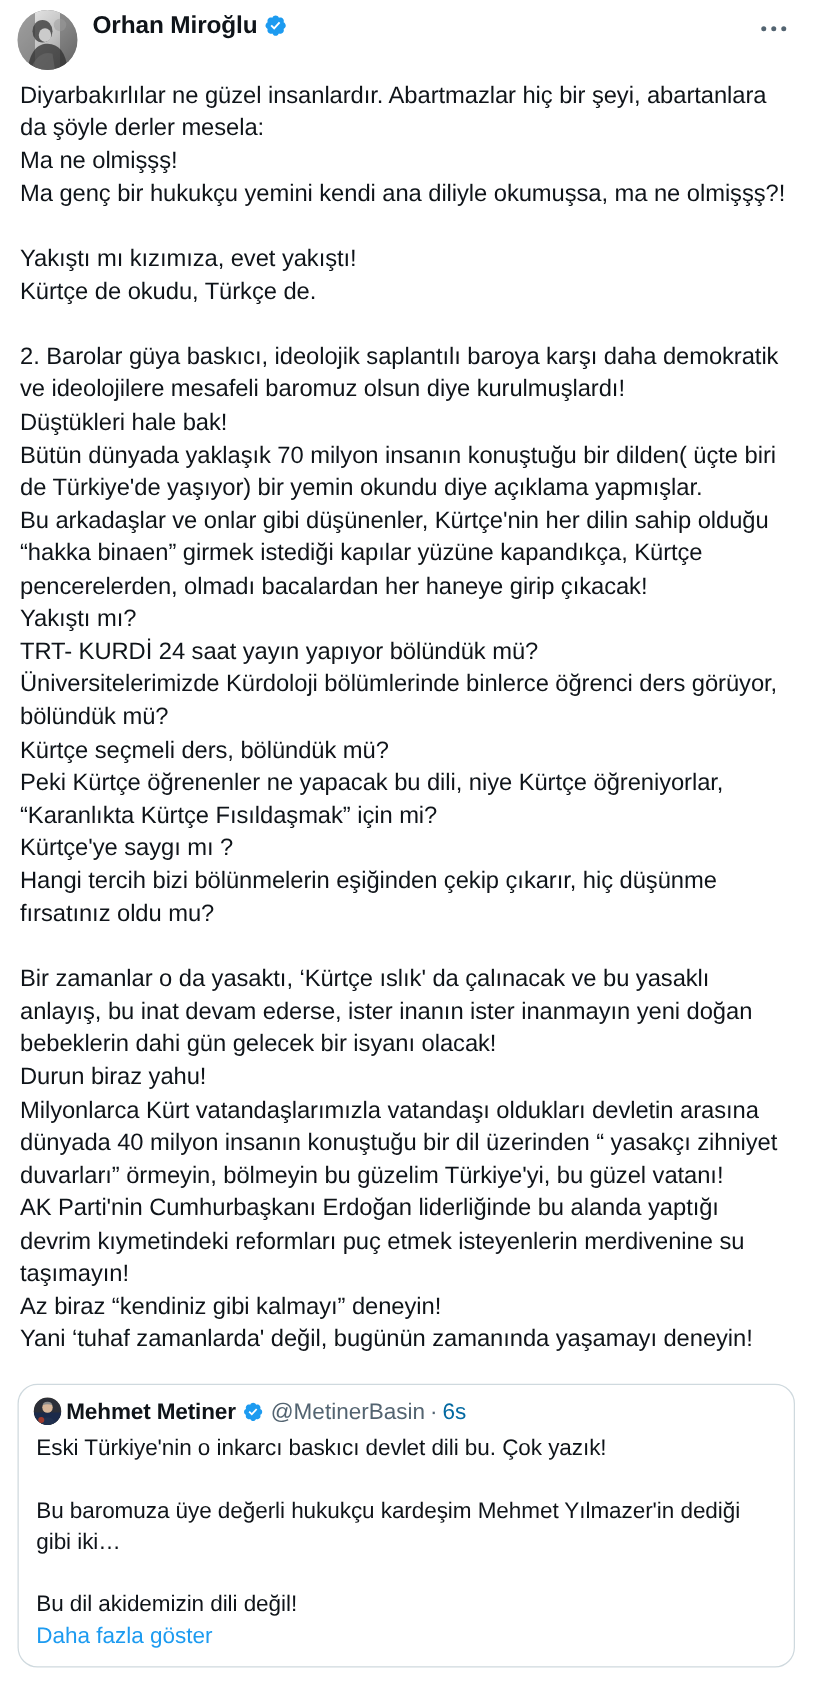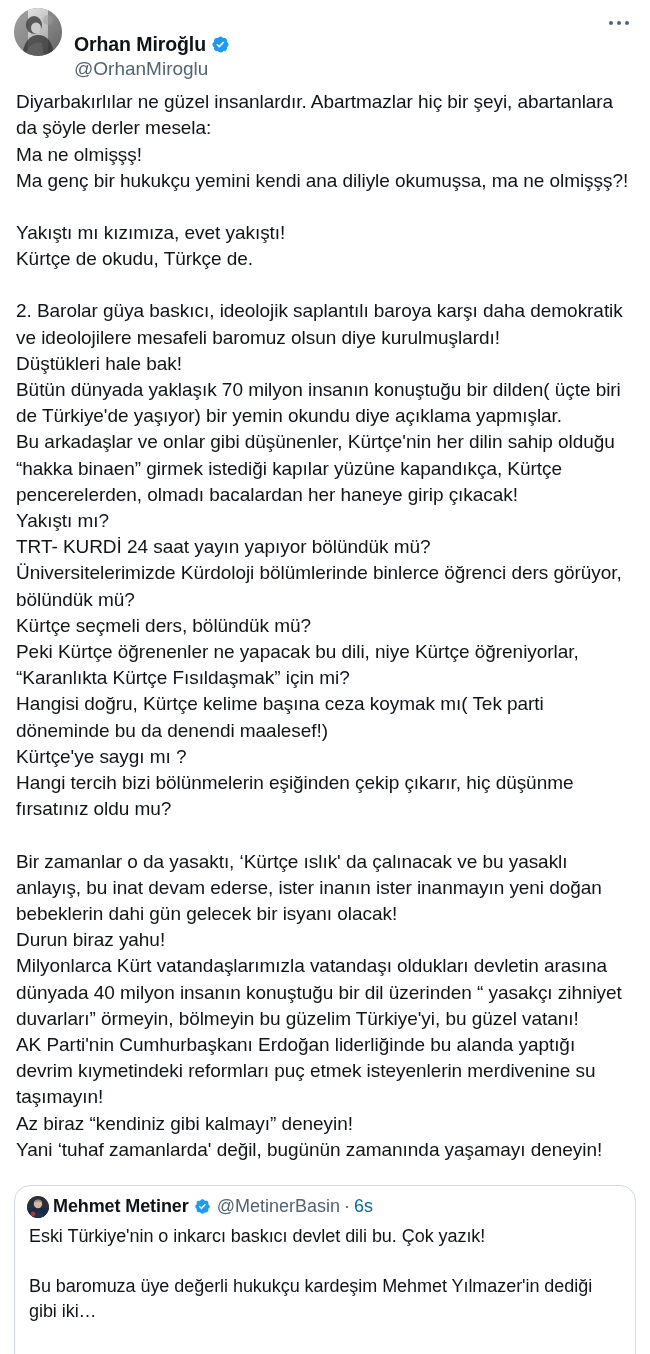--- a/index.html
+++ b/index.html
@@ -34,24 +34,22 @@
     border-radius: 50%;
     flex: 0 0 48px;
     overflow: hidden;
     background: #9a9a9a;
     position: relative;
   }
   .avatar svg { display: block; width: 100%; height: 100%; }
   .identity {
     margin-left: 12px;
     display: flex;
-    flex-direction: column;
     justify-content: center;
     padding-top: 1px;
-    margin-top: 24px;
   }
   .name-row {
     display: flex;
     align-items: center;
     line-height: 1.15;
   }
   .display-name {
     font-size: 19.5px;
     font-weight: bold;
     color: #0f1419;
@@ -204,21 +202,20 @@
 
     <div class="identity">
       <div class="name-row">
         <span class="display-name">Orhan Miroğlu</span>
         <span class="verified">
           <svg viewBox="0 0 22 22" xmlns="http://www.w3.org/2000/svg">
             <path fill="#1d9bf0" d="M20.396 11c-.018-.646-.215-1.275-.57-1.816-.354-.54-.852-.972-1.438-1.246.223-.607.27-1.264.14-1.897-.131-.634-.437-1.218-.882-1.687-.47-.445-1.053-.75-1.687-.882-.633-.13-1.29-.083-1.897.14-.273-.587-.704-1.086-1.245-1.44S11.647 1.62 11 1.604c-.646.017-1.273.213-1.813.568s-.969.854-1.24 1.44c-.608-.223-1.267-.272-1.902-.14-.635.13-1.22.436-1.69.882-.445.47-.749 1.055-.878 1.688-.13.633-.08 1.29.144 1.896-.587.274-1.087.705-1.443 1.245-.356.54-.555 1.17-.574 1.817.02.647.218 1.276.574 1.817.356.54.856.972 1.443 1.245-.224.606-.274 1.263-.144 1.896.13.634.433 1.218.877 1.688.47.443 1.054.747 1.687.878.633.132 1.29.084 1.897-.136.274.586.705 1.084 1.246 1.439.54.354 1.17.551 1.816.569.647-.016 1.276-.213 1.817-.567s.972-.854 1.245-1.44c.604.239 1.266.296 1.903.164.636-.132 1.22-.447 1.68-.905.458-.459.773-1.043.904-1.68s.075-1.299-.165-1.903c.586-.274 1.084-.705 1.439-1.246.354-.54.551-1.17.569-1.816zM9.662 14.85l-3.429-3.428 1.293-1.302 2.072 2.072 4.4-4.794 1.347 1.246z"></path>
           </svg>
         </span>
       </div>
-      <div class="handle">@OrhanMiroglu</div>
     </div>
 
     <div class="more-btn">
       <span></span>
       <span></span>
       <span></span>
     </div>
   </div>
 
   <div class="tweet-body">
@@ -237,21 +234,20 @@
     <p class="para">
       <span class="line">2. Barolar güya baskıcı, ideolojik saplantılı baroya karşı daha demokratik ve ideolojilere mesafeli baromuz olsun diye kurulmuşlardı!</span>
       <span class="line">Düştükleri hale bak!</span>
       <span class="line">Bütün dünyada yaklaşık 70 milyon insanın konuştuğu bir dilden( üçte biri de Türkiye'de yaşıyor)  bir yemin okundu diye açıklama yapmışlar.</span>
       <span class="line">Bu arkadaşlar ve onlar gibi düşünenler, Kürtçe'nin her dilin sahip olduğu “hakka binaen” girmek istediği kapılar yüzüne kapandıkça, Kürtçe pencerelerden,  olmadı bacalardan her haneye girip çıkacak!</span>
       <span class="line">Yakıştı mı?</span>
       <span class="line">TRT- KURDİ 24 saat yayın yapıyor bölündük mü?</span>
       <span class="line">Üniversitelerimizde Kürdoloji bölümlerinde binlerce öğrenci ders görüyor, bölündük mü?</span>
       <span class="line">Kürtçe seçmeli ders, bölündük mü?</span>
       <span class="line">Peki Kürtçe öğrenenler ne yapacak bu dili, niye Kürtçe öğreniyorlar, “Karanlıkta Kürtçe Fısıldaşmak” için mi?</span>
-      <span class="line">Hangisi doğru, Kürtçe kelime başına ceza koymak mı( Tek parti döneminde bu da denendi maalesef!)</span>
       <span class="line">Kürtçe'ye saygı mı ?</span>
       <span class="line">Hangi tercih bizi bölünmelerin eşiğinden çekip çıkarır, hiç düşünme fırsatınız oldu mu?</span>
     </p>
 
     <p class="para">
       <span class="line">Bir zamanlar o da yasaktı, ‘Kürtçe ıslık' da çalınacak ve bu yasaklı anlayış, bu inat devam ederse,  ister inanın ister inanmayın yeni doğan bebeklerin dahi gün gelecek bir isyanı olacak!</span>
       <span class="line">Durun biraz yahu!</span>
       <span class="line">Milyonlarca Kürt vatandaşlarımızla vatandaşı oldukları devletin arasına dünyada 40 milyon insanın konuştuğu bir dil üzerinden “ yasakçı zihniyet duvarları” örmeyin, bölmeyin bu güzelim Türkiye'yi, bu güzel vatanı!</span>
       <span class="line">AK Parti'nin Cumhurbaşkanı Erdoğan liderliğinde bu alanda yaptığı devrim kıymetindeki reformları puç etmek isteyenlerin merdivenine su taşımayın!</span>
       <span class="line">Az biraz “kendiniz gibi kalmayı” deneyin!</span>

